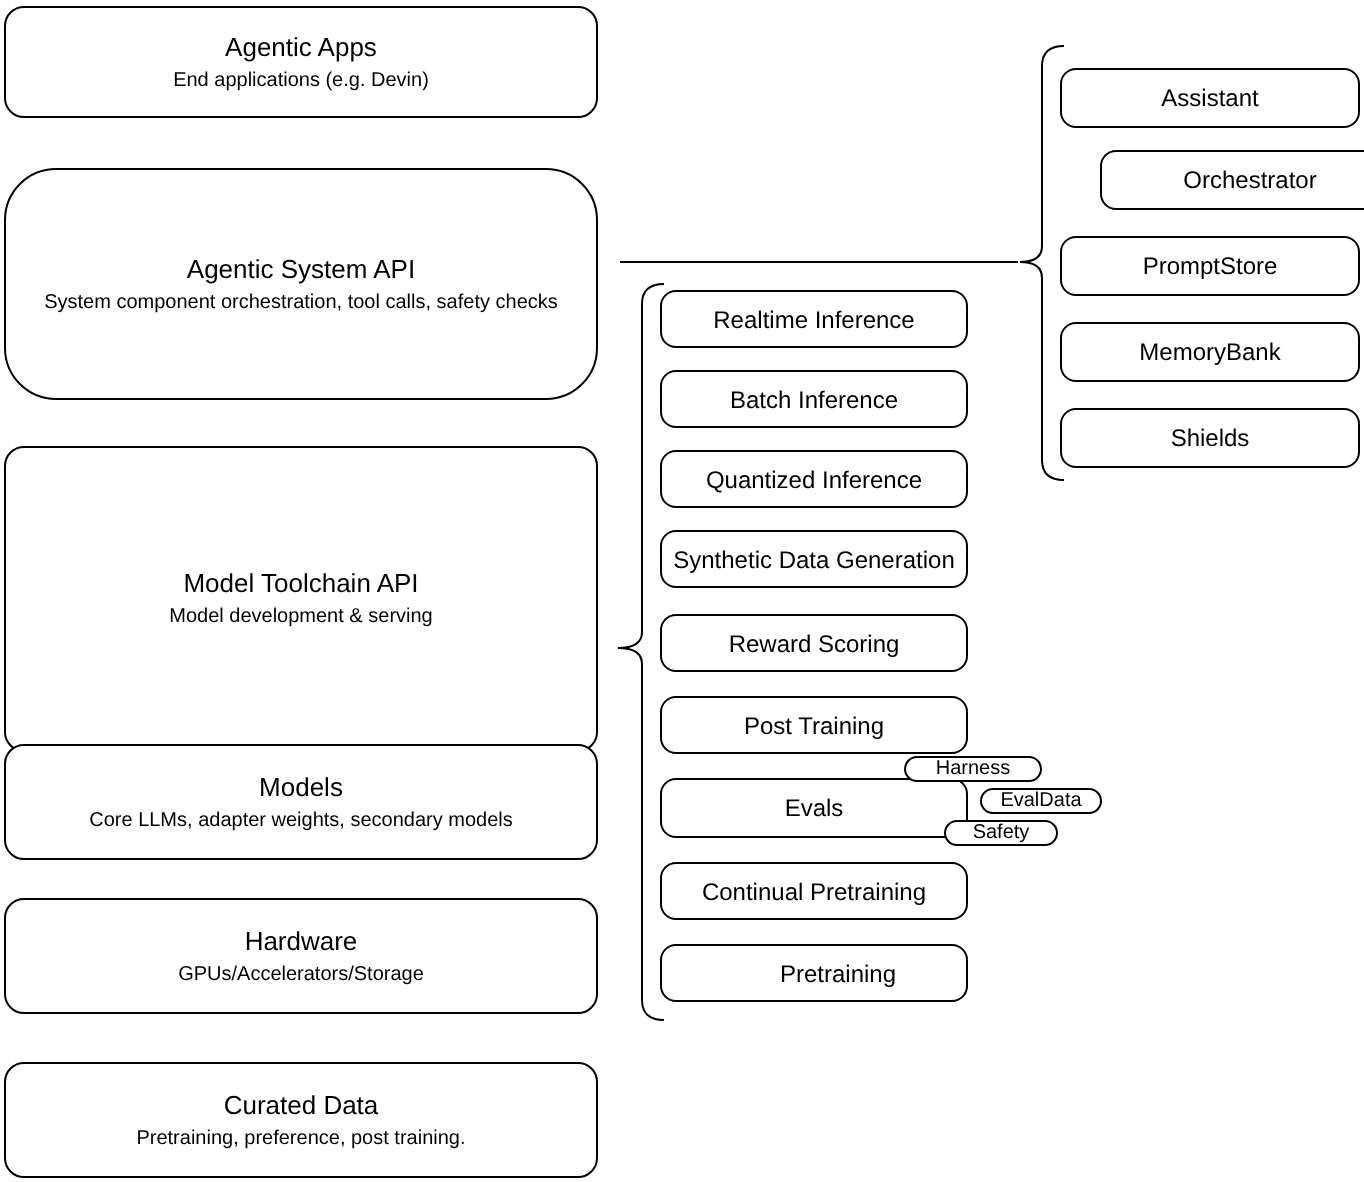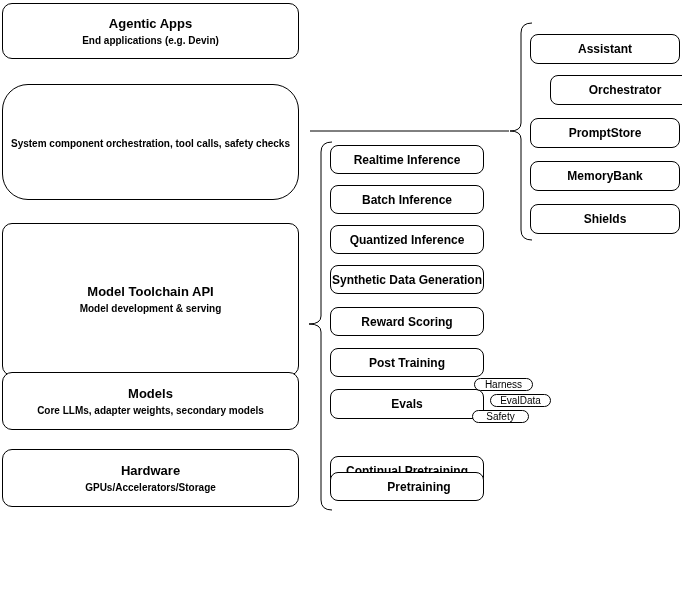--- a/index.html
+++ b/index.html
@@ -4,21 +4,21 @@
 <style>
   html,body{margin:0;padding:0;background:#fff;}
   .canvas{
     position:relative;width:682px;height:591px;background:#fff;
     font-family:"Liberation Sans",sans-serif;color:#000;overflow:hidden;
   }
   .links{position:absolute;left:0;top:0;width:682px;height:591px;pointer-events:none;}
   .node{
     position:absolute;border:1px solid #000;background:#fff;box-sizing:border-box;
     display:flex;flex-direction:column;align-items:center;justify-content:center;
-    text-align:center;z-index:2;font-weight:bold;
+    text-align:center;z-index:2;
   }
   .lbox{left:2px;width:297px;}
   .lbox .title{font-size:13px;line-height:16px;white-space:nowrap;}
   .lbox .sub{font-size:10px;line-height:13px;margin-top:2px;white-space:nowrap;}
   .mbox{left:330px;width:154px;height:29px;border-radius:8px;font-size:12px;white-space:nowrap;}
   .rbox{left:530px;width:150px;height:30px;border-radius:8px;font-size:12px;white-space:nowrap;}
   .pill{
     position:absolute;border:1px solid #000;background:#fff;box-sizing:border-box;
     border-radius:8px;font-size:10px;line-height:11px;display:flex;align-items:center;
     justify-content:center;z-index:3;white-space:nowrap;
@@ -34,50 +34,55 @@
     <path d="M532 23 Q521 23 521 33 L521 123 Q521 131 510 131 Q521 131 521 139 L521 230 Q521 240 532 240"></path>
     <path d="M332 142 Q321 142 321 152 L321 316 Q321 324 309 324 Q321 324 321 332 L321 500 Q321 510 332 510"></path>
   </svg>
 
   <div class="node lbox" style="top:3px;height:56px;border-radius:10px;">
     <div class="title">Agentic Apps</div>
     <div class="sub">End applications (e.g. Devin)</div>
   </div>
 
   <div class="node lbox" style="top:84px;height:116px;border-radius:26px;">
+    <div class="title">Agentic System API</div>
     <div class="sub">System component orchestration, tool calls, safety checks</div>
   </div>
 
   <div class="node lbox" style="top:223px;height:153px;border-radius:10px;">
     <div class="title">Model Toolchain API</div>
     <div class="sub">Model development &amp; serving</div>
   </div>
 
   <div class="node lbox" style="top:372px;height:58px;border-radius:10px;">
     <div class="title">Models</div>
     <div class="sub">Core LLMs, adapter weights, secondary models</div>
   </div>
 
   <div class="node lbox" style="top:449px;height:58px;border-radius:10px;">
     <div class="title">Hardware</div>
     <div class="sub">GPUs/Accelerators/Storage</div>
   </div>
 
+  <div class="node lbox" style="top:531px;height:58px;border-radius:10px;">
+    <div class="title">Curated Data</div>
+    <div class="sub">Pretraining, preference, post training.</div>
+  </div>
 
   <div class="node mbox" style="top:145px;">Realtime Inference</div>
   <div class="node mbox" style="top:185px;">Batch Inference</div>
   <div class="node mbox" style="top:225px;">Quantized Inference</div>
   <div class="node mbox" style="top:265px;">Synthetic Data Generation</div>
   <div class="node mbox" style="top:307px;">Reward Scoring</div>
   <div class="node mbox" style="top:348px;">Post Training</div>
   <div class="node mbox" style="top:389px;height:30px;">Evals</div>
-  <div class="node mbox" style="top:456px;">Continual Pretraining</div>
+  <div class="node mbox" style="top:431px;">Continual Pretraining</div>
   <div class="node mbox" style="top:472px;padding-left:24px;">Pretraining</div>
 
-  <div class="pill" style="left:474px;top:378px;width:59px;height:13px;">Harness</div>
+  <div class="pill" style="left:452px;top:378px;width:69px;height:13px;">Harness</div>
   <div class="pill" style="left:469px;top:394px;width:61px;height:13px;margin-left:21px;">EvalData</div>
   <div class="pill" style="left:472px;top:410px;width:57px;height:13px;">Safety</div>
 
   <div class="node rbox" style="top:34px;">Assistant</div>
   <div class="node rbox" style="top:75px;margin-left:20px;">Orchestrator</div>
   <div class="node rbox" style="top:118px;">PromptStore</div>
   <div class="node rbox" style="top:161px;">MemoryBank</div>
   <div class="node rbox" style="top:204px;text-align:right;">Shields</div>
 
 </div>

